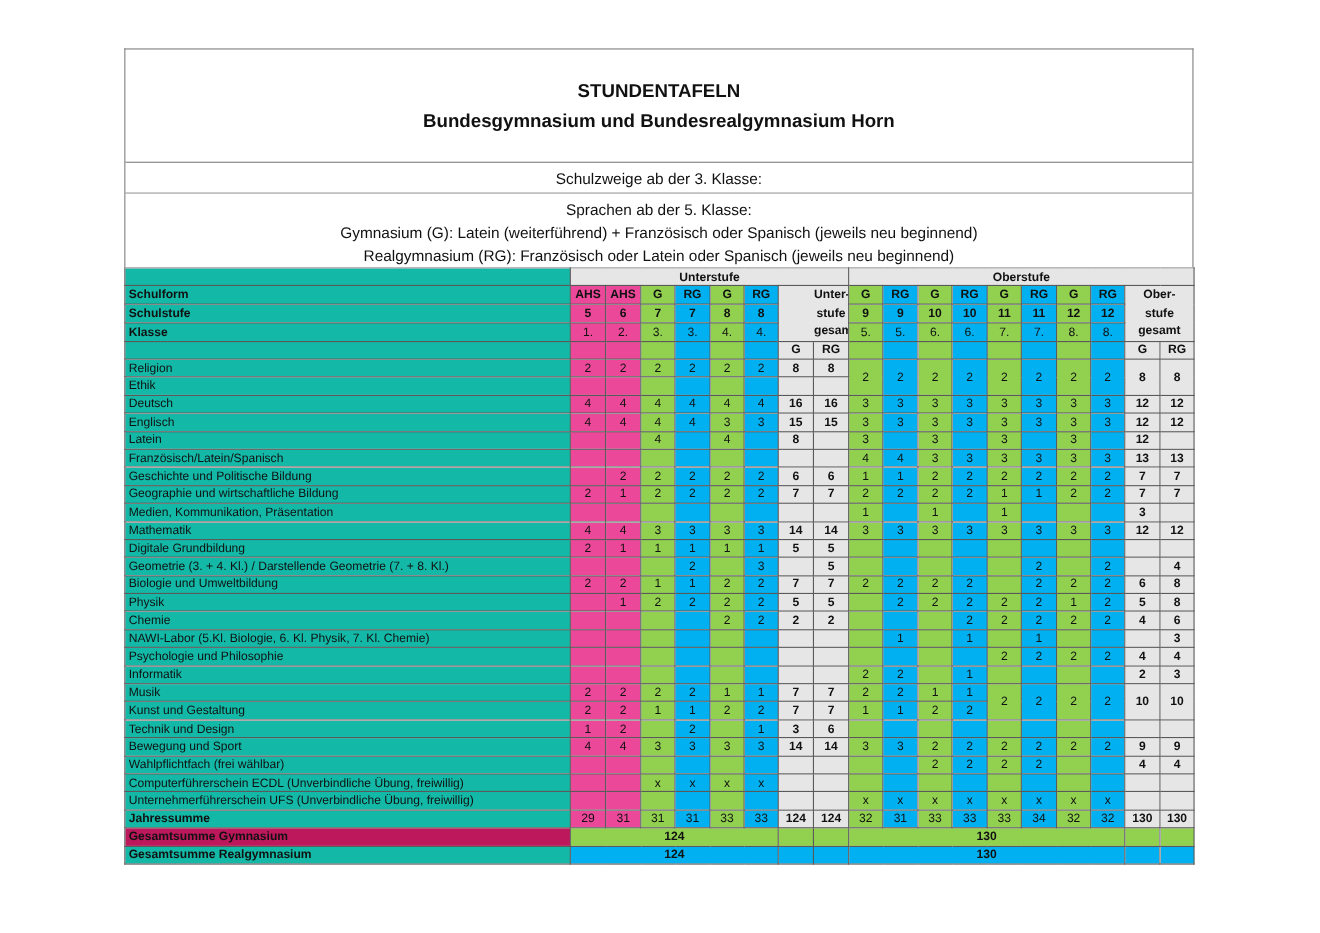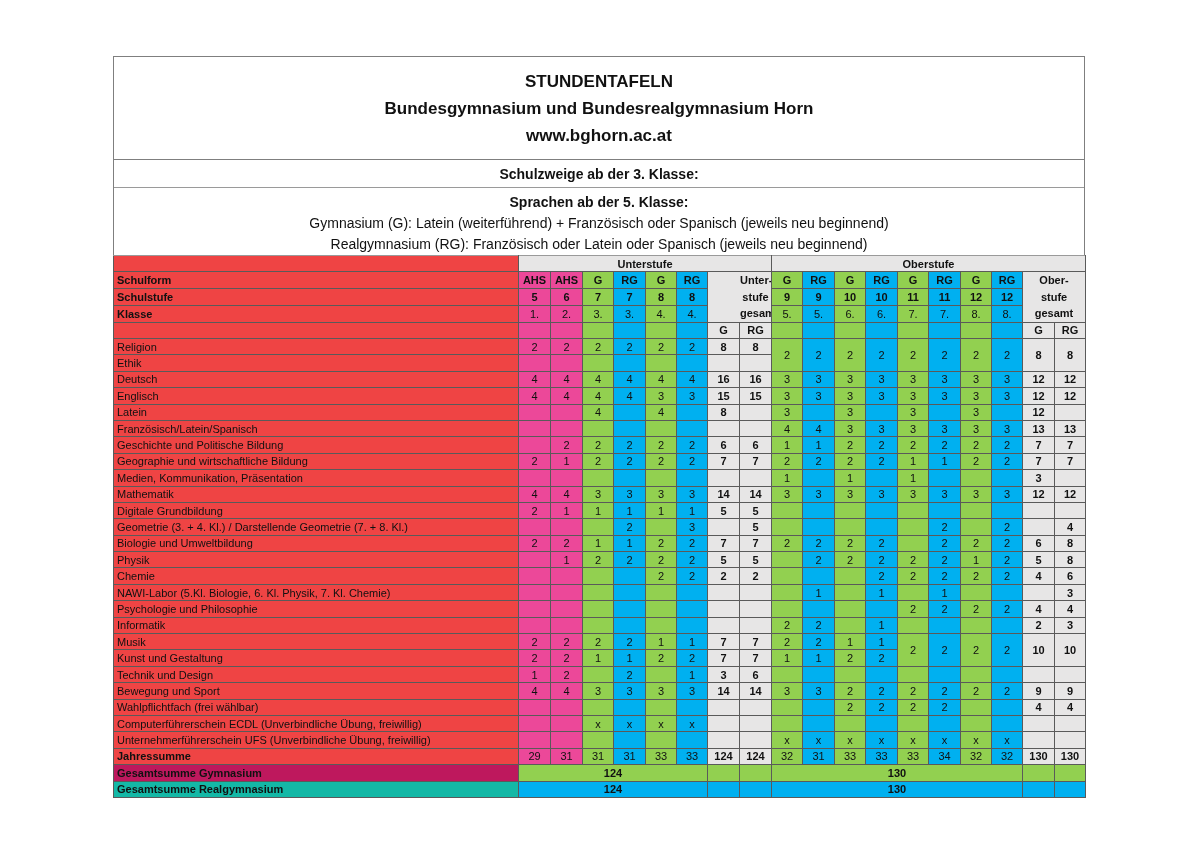--- a/index.html
+++ b/index.html
@@ -1,44 +1,43 @@
 <!DOCTYPE html>
 <html><head>
 <meta charset="utf-8">
 <style>
   html, body { margin:0; padding:0; background:#ffffff; }
   body { width:1200px; height:848px; position:relative; font-family:"Liberation Sans", sans-serif; color:#111; }
-  .sheet { position:absolute; left:113px; top:56px; width:972px; }
+  .sheet { position:absolute; left:113px; top:44px; width:972px; }
   .head-box { border:1px solid #7f7f7f; border-bottom:none; text-align:center; }
   .title-box { height:102px; border-bottom:1px solid #7f7f7f; display:flex; flex-direction:column; justify-content:center; }
   .title-box div { font-weight:bold; font-size:17px; line-height:27px; }
   .info-box { border-bottom:1px solid #9a9a9a; padding:3px 0 2px 0; }
-  .info-box .h { font-weight:bold; font-size:14px; line-height:22px; }
+  .info-box .h { font-weight:normal; font-size:14px; line-height:22px; }
   .info-box .t { font-size:14px; line-height:21px; }
   table { border-collapse:collapse; table-layout:fixed; width:972px; font-size:11px; }
   td { border:1px solid #5a5a5a; height:15.4px; padding:0; text-align:center; line-height:14px; white-space:nowrap; overflow:hidden; }
-  td.lbl { text-align:left; padding-left:3px; background:#ef4444; }
+  td.lbl { text-align:left; padding-left:3px; background:#14b8a6; }
   td.b { font-weight:bold; }
   .y { background:#ec4899; }
   .g { background:#92d050; }
   .r { background:#00b0f0; }
   .s { background:#e7e6e6; }
   .lbl.sumg { background:#be185d; font-weight:bold; }
   .lbl.sumr { background:#14b8a6; font-weight:bold; }
   tr.top td { border-top:1px solid #9a9a9a; }
 </style>
 </head>
 <body>
 
 <div class="sheet">
   <div class="head-box">
     <div class="title-box">
       <div>STUNDENTAFELN</div>
       <div>Bundesgymnasium und Bundesrealgymnasium Horn</div>
-      <div>www.bghorn.ac.at</div>
     </div>
     <div class="info-box">
       <div class="h">Schulzweige ab der 3. Klasse:</div>
     </div>
     <div class="info-box" style="border-bottom:none;padding-bottom:0">
       <div class="h">Sprachen ab der 5. Klasse:</div>
       <div class="t">Gymnasium (G):  Latein (weiterführend) + Französisch oder Spanisch (jeweils neu beginnend)</div>
       <div class="t">Realgymnasium (RG): Französisch oder Latein oder Spanisch (jeweils neu beginnend)</div>
     </div>
   </div>

